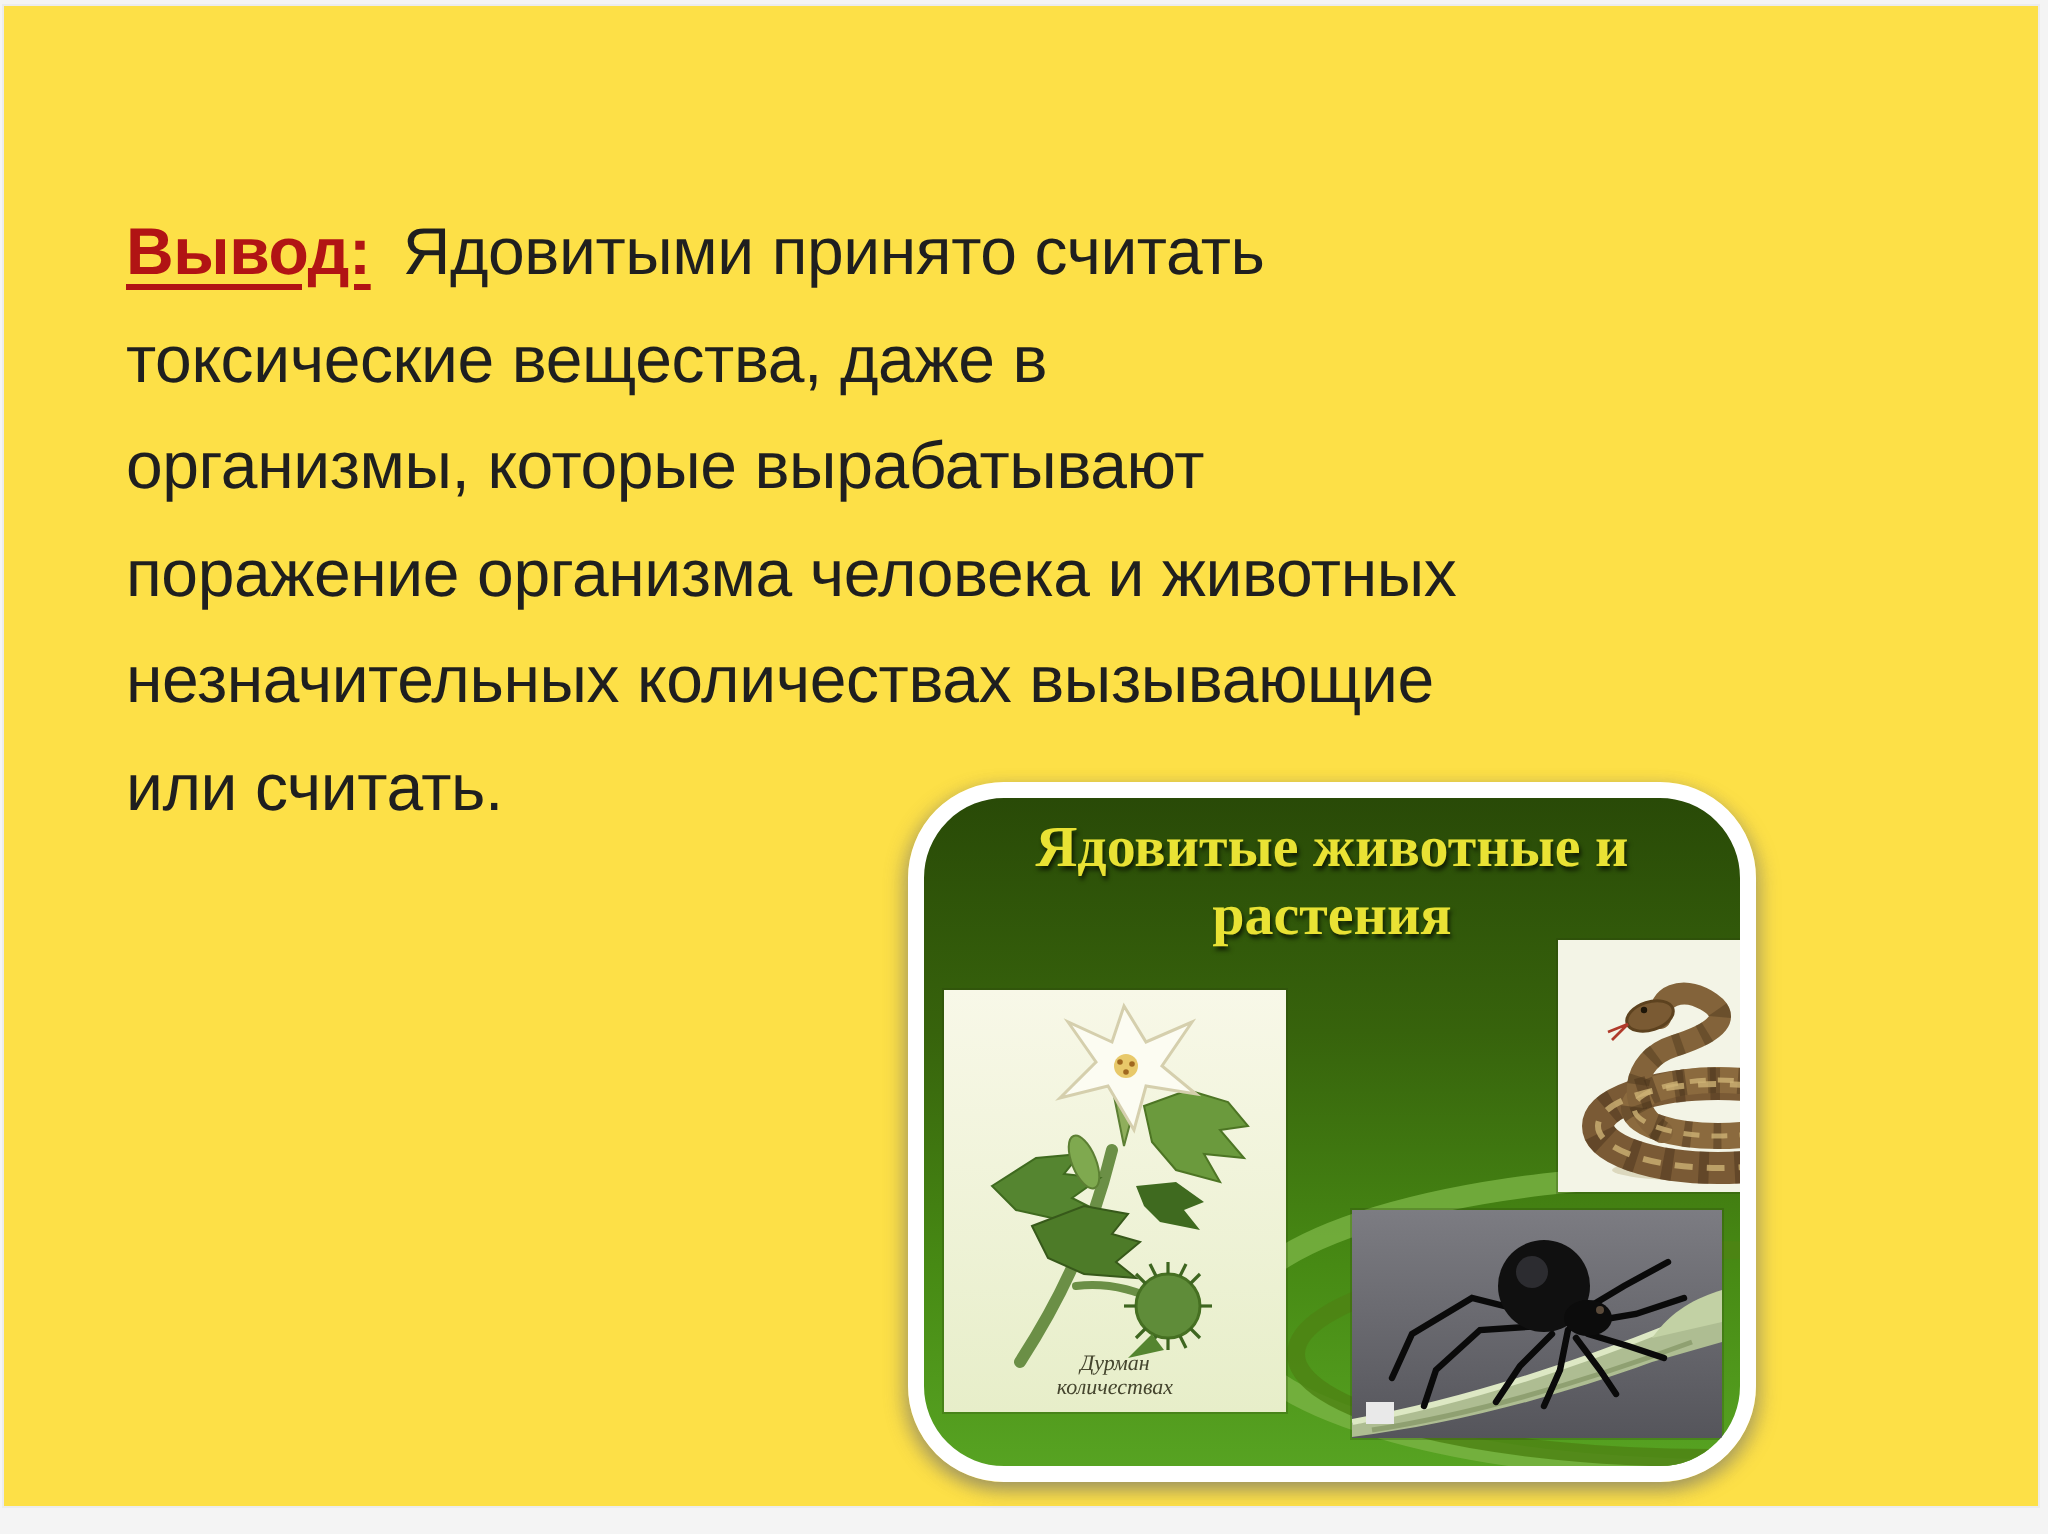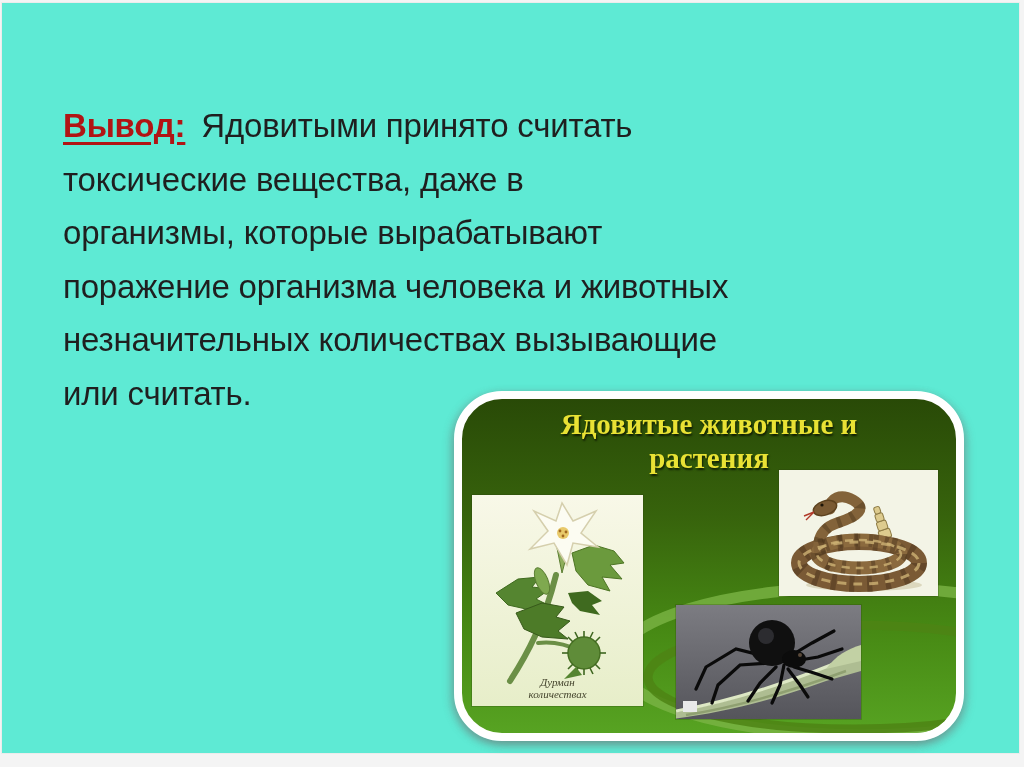--- a/index.html
+++ b/index.html
@@ -3,40 +3,40 @@
 <meta charset="utf-8">
 <style>
   html,body{margin:0;padding:0;}
   body{
     width:1024px;height:767px;position:relative;overflow:hidden;
     background:#f4f4f4;
     font-family:"Liberation Sans",sans-serif;
   }
   .slide{
     position:absolute;left:1px;top:2px;width:1019px;height:752px;
-    background:#5eead4;border:1px solid #ececec;box-sizing:border-box;
+    background:#fde047;border:1px solid #ececec;box-sizing:border-box;
   }
   
   .conclusion{
     position:absolute;left:61px;top:96px;width:930px;
     font-size:33px;line-height:53.5px;color:#1f1f1f;
     letter-spacing:-0.2px;
   }
   .conclusion .line{white-space:nowrap;}
   .prefix{
     color:#b11414;font-weight:bold;
     text-decoration:underline;
     text-decoration-color:#b11414;
     text-decoration-thickness:3px;
     text-underline-offset:5px;
     margin-right:16px;
   }
   
   .poster{
-    position:absolute;left:452px;top:388px;width:510px;height:350px;
+    position:absolute;left:452px;top:388px;width:424px;height:350px;
     box-sizing:border-box;
     border:8px solid #ffffff;border-radius:48px;
     background:linear-gradient(180deg,#294a07 0%,#37630c 35%,#478a14 70%,#57a322 100%);
     box-shadow:-3px 3px 9px rgba(110,110,110,.45), 3px 4px 9px rgba(110,110,110,.4);
     overflow:hidden;
   }
   .poster-inner{position:absolute;inset:0;}
   .swirl{position:absolute;left:0;top:0;width:494px;height:334px;z-index:1;}
   .poster-title{
     position:relative;z-index:2;margin-top:8px;

